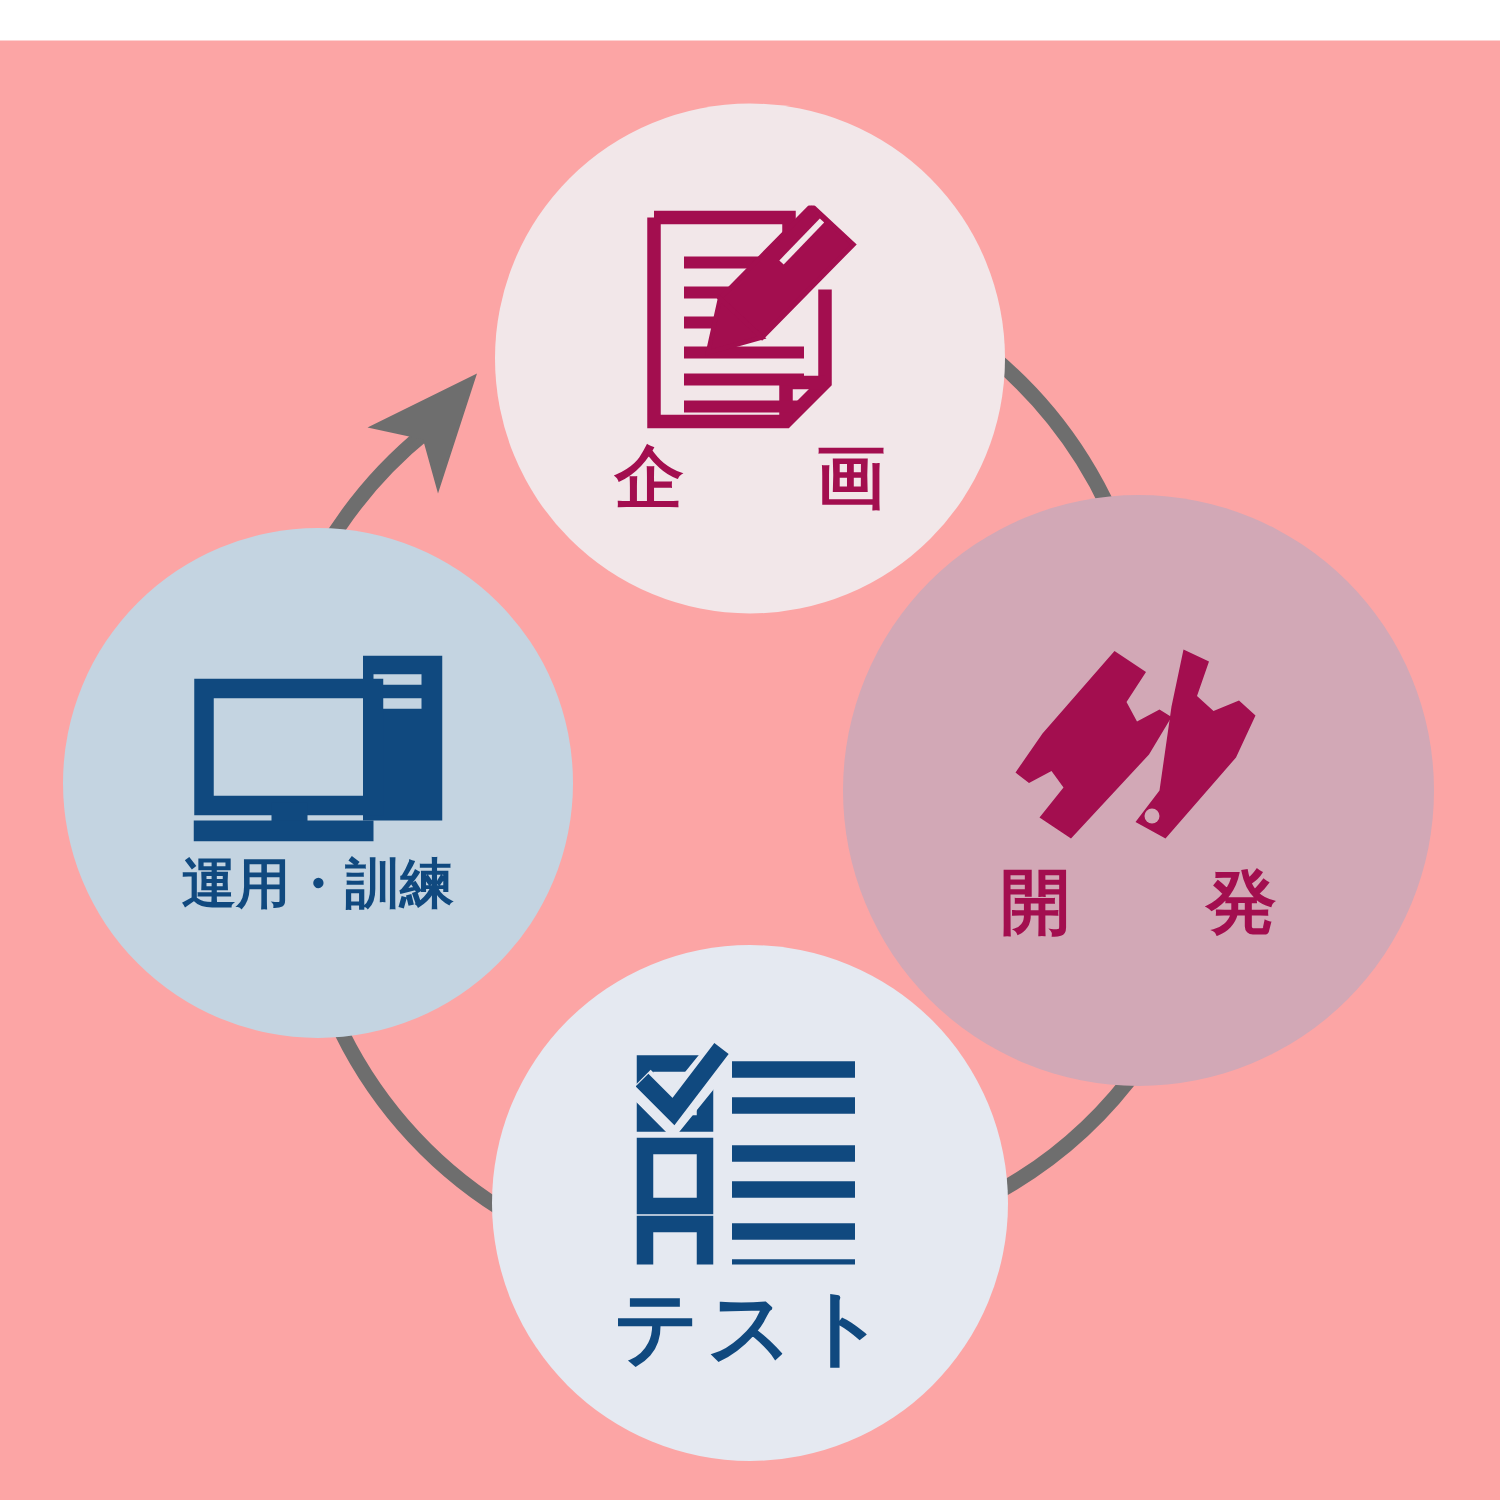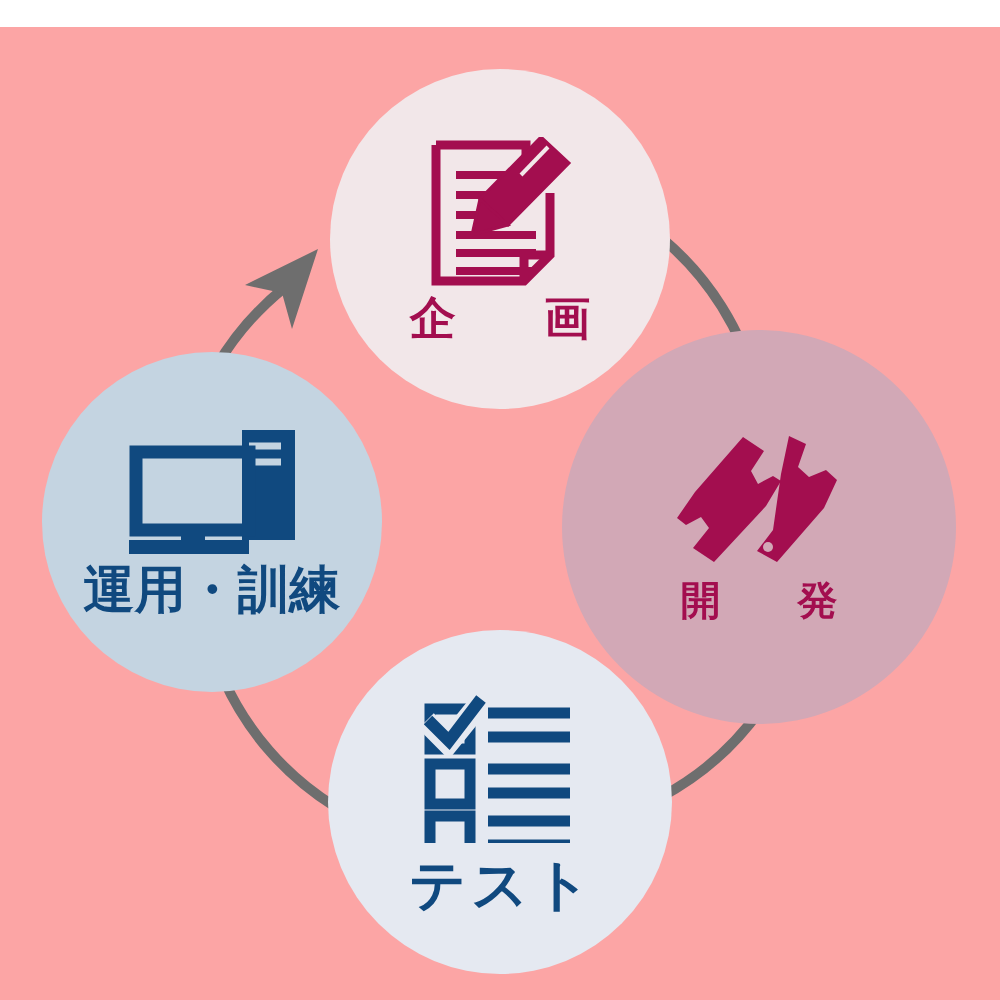--- a/index.html
+++ b/index.html
@@ -64,21 +64,21 @@
 
   
   #node-development {
     left: 562px;
     top: 303px;
     width: 394px;
     height: 394px;
   }
   #node-development .node-icon { margin-bottom: 12px; }
   #node-development .node-label {
-    font-size: 40px;
+    font-size: 47px;
     letter-spacing: 0.46em;
     text-indent: 0.46em;
   }
 
   
   #node-test {
     left: 328px;
     top: 603px;
     width: 344px;
     height: 344px;
@@ -92,21 +92,21 @@
 
   
   #node-operations {
     left: 42px;
     top: 325px;
     width: 340px;
     height: 340px;
   }
   #node-operations .node-icon { margin-bottom: 10px; }
   #node-operations .node-label {
-    font-size: 51px;
+    font-size: 36px;
     letter-spacing: 0.01em;
   }
 </style>
 </head>
 <body>
 
 <div id="diagram-root">
 
   <svg id="cycle-svg" viewBox="0 0 1000 1000">
 

